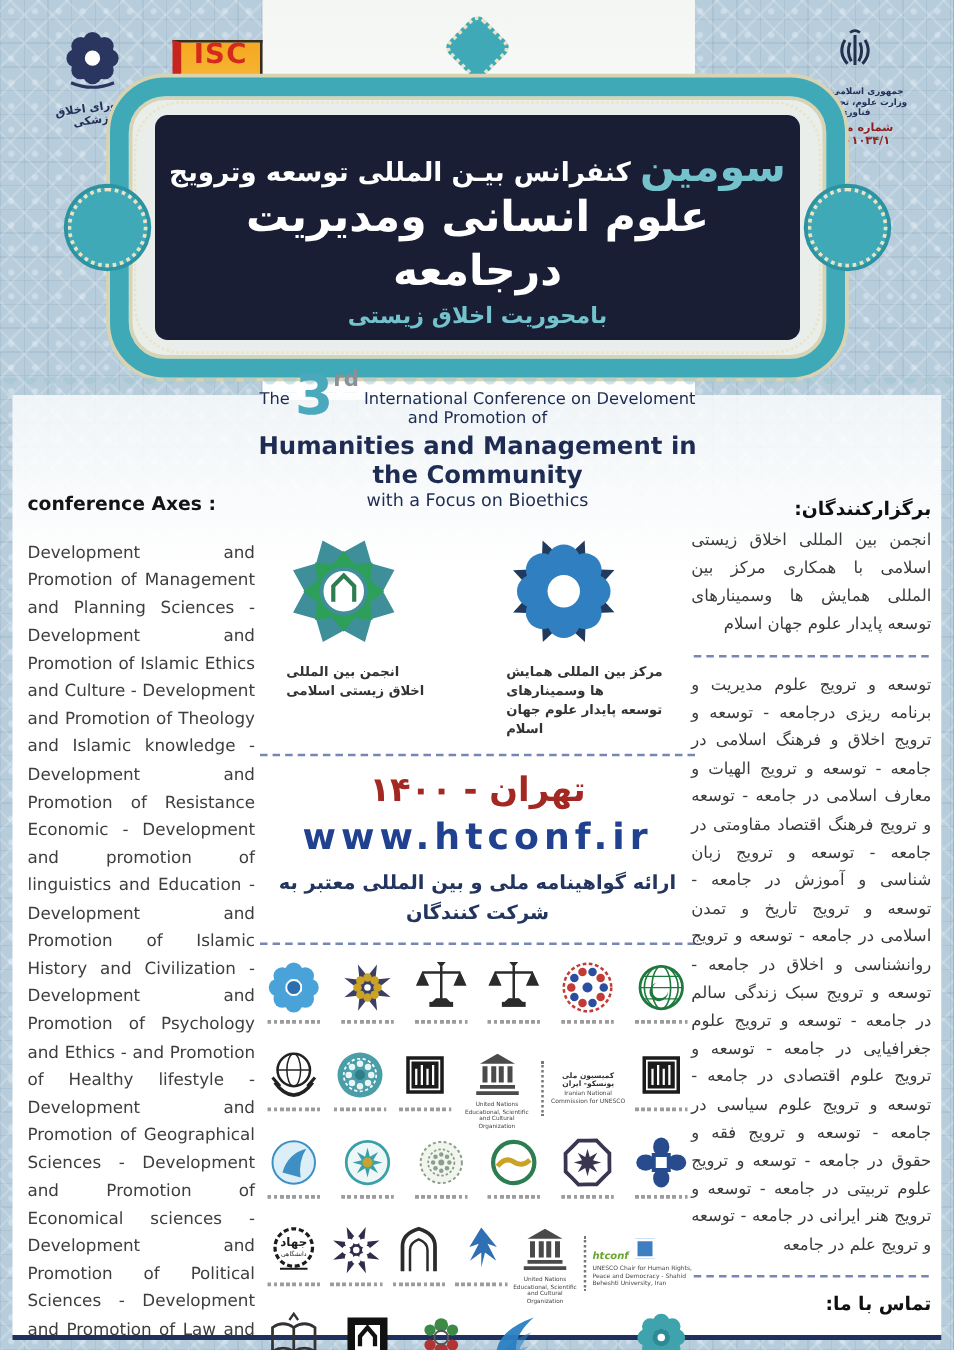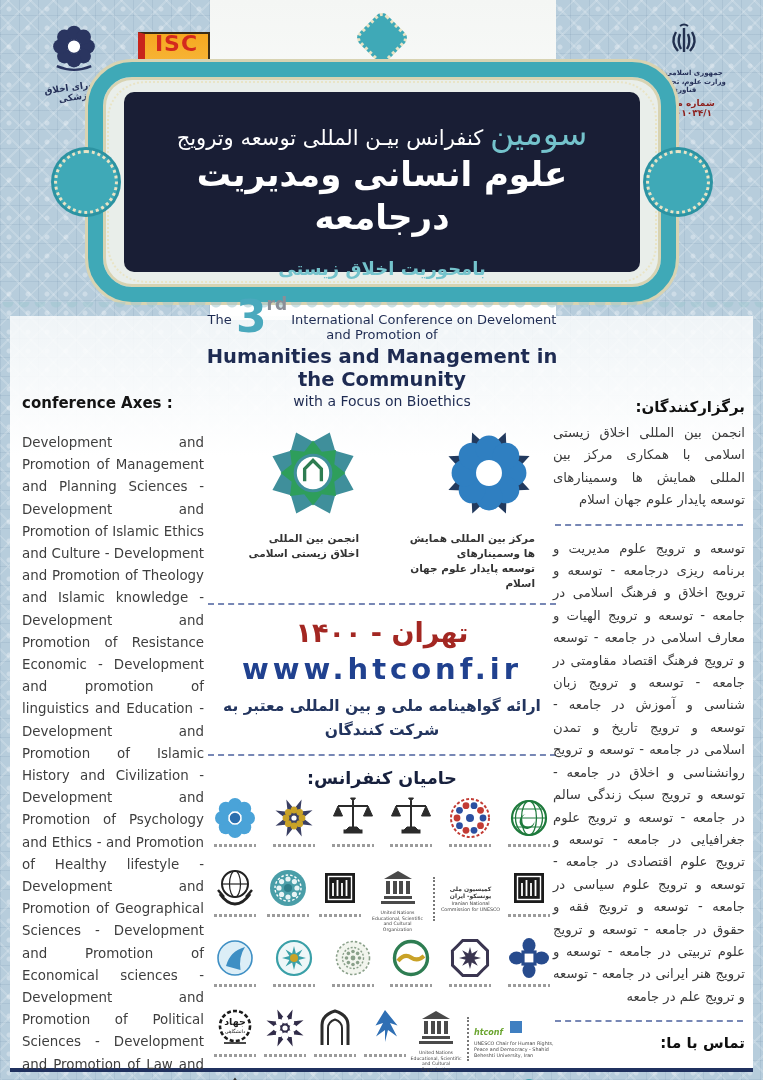--- a/index.html
+++ b/index.html
@@ -20,24 +20,24 @@
     border:3px dotted #e9e4c6;transform:rotate(45deg);border-radius:8px;}
   .cartouche{position:absolute;left:88px;top:62px;width:588px;height:240px;}
   .cart-frame{position:absolute;inset:0;border:15px solid #3fa9b7;border-radius:44px;
     background:#e9eeea;box-shadow:0 0 0 3px #d8d3b2, inset 0 0 0 3px #d8d3b2;}
   .cart-dots{position:absolute;inset:4px;border:2px dotted #e9e4c6;border-radius:38px;pointer-events:none;}
   .medal{position:absolute;top:50%;width:64px;height:64px;margin-top:-32px;background:#3fa9b7;
     border-radius:50%;border:3px dotted #e9e4c6;box-shadow:0 0 0 3px #2c93a2;}
   .medal.l{left:-34px;} .medal.r{right:-34px;}
   .banner{position:absolute;left:36px;right:36px;top:30px;bottom:30px;background:#191e35;
     border-radius:10px;color:#fff;text-align:center;padding-top:22px;}
-  .b1{font-size:21px;font-weight:normal;direction:rtl;}
+  .b1{font-size:21px;font-weight:bold;direction:rtl;}
   .b1 .hl{font-size:33px;color:#74c3cc;}
   .b2{font-size:34px;font-weight:bold;line-height:1.25;}
-  .b3{font-size:18px;font-weight:bold;color:#74c3cc;margin-top:20px;}
+  .b3{font-size:18px;font-weight:bold;color:#74c3cc;margin-top:4px;}
   .scallop{position:absolute;left:0;top:302px;width:763px;height:12px;
     background:radial-gradient(circle at 8px 0px,#9fc6cf 5px,transparent 6px);background-size:16px 12px;opacity:.55;}
   
   .med-univ{position:absolute;left:28px;top:22px;width:92px;text-align:center;}
   .med-cap{font-size:9px;font-weight:bold;color:#253058;margin-top:2px;transform:rotate(-8deg);}
   .isc{position:absolute;left:138px;top:32px;width:72px;height:50px;border:2px solid #3a2c16;
     background:linear-gradient(180deg,#f6a81f,#f7bc45);display:flex;flex-direction:column;
     align-items:center;justify-content:space-between;border-left:7px solid #c8251c;}
   .isc .t{color:#d42a1e;font-weight:bold;font-size:22px;line-height:20px;letter-spacing:1px;}
   .isc .s{font-size:4px;color:#7a1410;white-space:nowrap;}
@@ -59,21 +59,21 @@
   .dash{border-top:2px dashed #7787b5;margin:12px 2px;}
   
   .etitle{margin-top:-22px;}
   .e1{color:#1e2b52;font-size:13px;}
   .e1 .big3{font-size:44px;color:#4aa9bd;font-weight:bold;line-height:0;vertical-align:-8px;}
   .e1 .ord{font-size:17px;color:#8a8f98;font-weight:bold;vertical-align:14px;}
   .e2{color:#1e2b52;font-size:19.5px;font-weight:bold;margin-top:3px;}
   .e3{color:#1e2b52;font-size:14px;margin-top:2px;text-align:center;}
   
   .orgs{display:flex;justify-content:center;gap:46px;margin-top:18px;}
-  .org{width:130px;text-align:right;}
+  .org{width:130px;text-align:left;}
   .org .cap{font-size:10.5px;font-weight:bold;color:#333;line-height:15px;margin-top:8px;direction:rtl;}
   .city{color:#a32722;font-size:27px;font-weight:bold;margin-top:10px;direction:rtl;}
   .web{color:#20418f;font-size:29px;font-weight:bold;letter-spacing:4px;margin-top:4px;}
   .cert{color:#23355f;font-size:15.5px;font-weight:bold;line-height:24px;margin-top:8px;direction:rtl;}
   .sph{font-size:17.5px;font-weight:bold;color:#17203d;margin:4px 0 8px;direction:rtl;}
   
   .srow{display:flex;justify-content:space-between;align-items:flex-start;padding:0 4px;margin-bottom:5px;height:65px;}
   .cell{display:flex;flex-direction:column;align-items:center;width:50px;}
   .cell .lg{width:44px;height:44px;}
   .squig{width:42px;height:3px;margin-top:4px;opacity:.65;
@@ -208,21 +208,20 @@
         </div>
 
         <div class="dash"></div>
         <div class="city">تهران - ۱۴۰۰</div>
         <div class="web">www.htconf.ir</div>
         <div class="cert">
           <div>ارائه گواهینامه ملی و بین المللی معتبر به</div>
           <div>شرکت کنندگان</div>
         </div>
         <div class="dash"></div>
-        <div class="sph">حامیان کنفرانس:</div>
         <div id="sponsor-grid">
             <div class="srow">
               <div class="cell">
                 <svg viewBox="0 0 44 44" class="lg">
                   <circle cx="35.0" cy="22.0" r="7" fill="#4aa3d8"></circle>
                   <circle cx="31.2" cy="31.2" r="7" fill="#4aa3d8"></circle>
                   <circle cx="22.0" cy="35.0" r="7" fill="#4aa3d8"></circle>
                   <circle cx="12.8" cy="31.2" r="7" fill="#4aa3d8"></circle>
                   <circle cx="9.0" cy="22.0" r="7" fill="#4aa3d8"></circle>
                   <circle cx="12.8" cy="12.8" r="7" fill="#4aa3d8"></circle>

